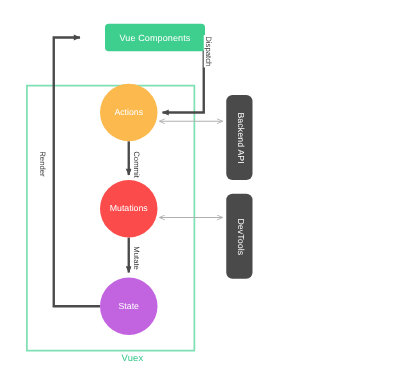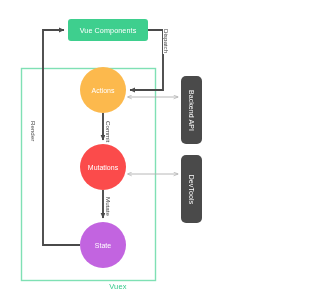--- a/index.html
+++ b/index.html
@@ -31,21 +31,21 @@
   .node-box {
     position: absolute;
     display: flex;
     align-items: center;
     justify-content: center;
     box-sizing: border-box;
     color: #ffffff;
     text-align: center;
   }
   #vue-components {
-    left: 68px;
+    left: 84px;
     top: 19px;
     width: 80px;
     height: 22px;
     background: #3ecf8e;
     border-radius: 3px;
     font-size: 7.2px;
     letter-spacing: 0.1px;
   }
 
   
@@ -131,21 +131,20 @@
   
   #label-vuex {
     position: absolute;
     left: 0;
     top: 282px;
     width: 212px;
     text-align: center;
     font-size: 7.5px;
     color: #35c88a;
     letter-spacing: 0.2px;
-    padding-left: 12px;
   }
 </style>
 </head>
 <body>
 
 <div id="diagram">
 
   <svg id="svg-layer" viewBox="0 0 212 300">
     <defs>
       <marker id="arrow-dark" markerWidth="7" markerHeight="7" refX="5.4" refY="2.6" orient="auto" markerUnits="userSpaceOnUse">

